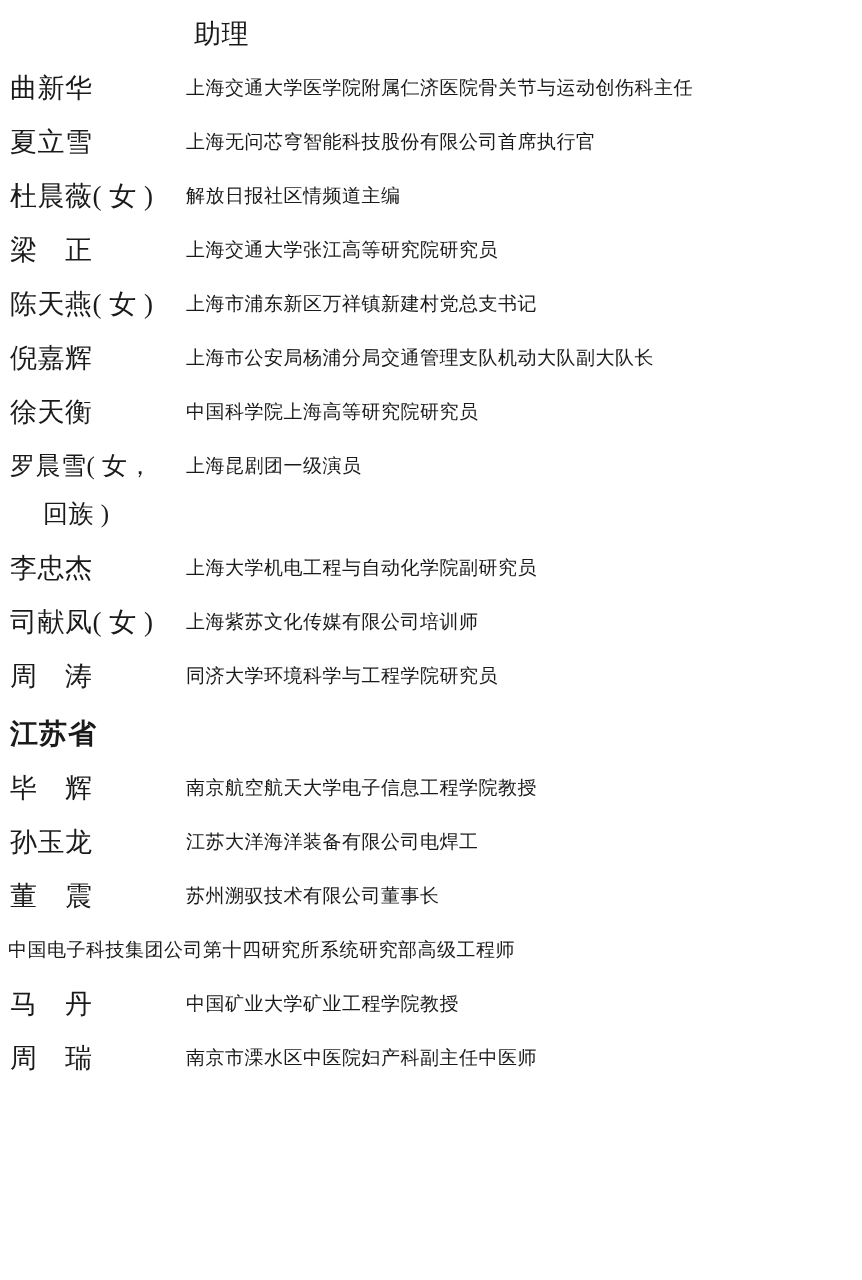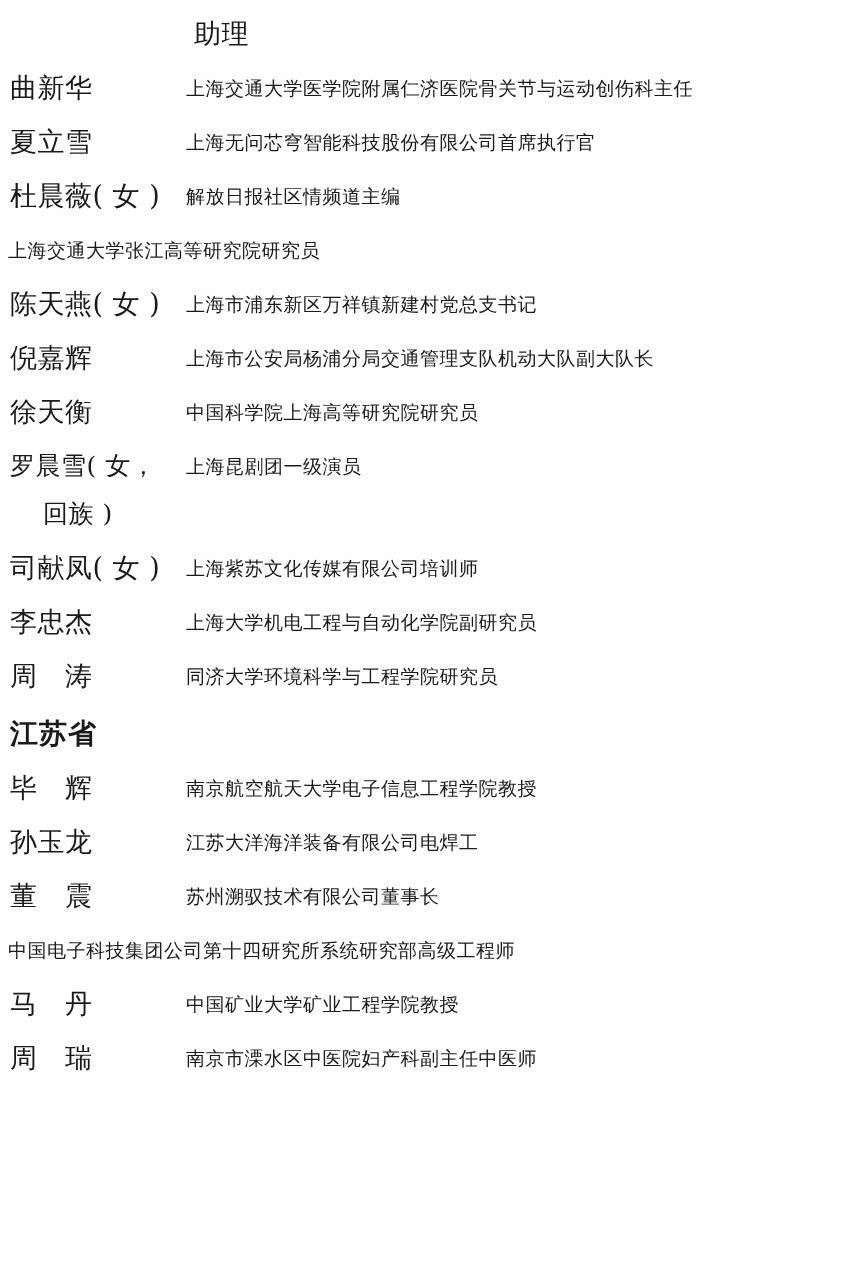--- a/index.html
+++ b/index.html
@@ -12,20 +12,21 @@
     min-height: 1280px;
     font-family: "DejaVu Serif", "Liberation Serif", serif;
     color: #1a1a1a;
   }
   .page {
     width: 816px;
     min-height: 1280px;
     box-sizing: border-box;
     padding: 10px 8px 0 8px;
     position: relative;
+    font-family: Liberation Serif, serif;
   }
   .entry {
     display: flex;
     align-items: flex-start;
     margin: 0 0 6px 0;
   }
   .entry .name {
     width: 178px;
     min-width: 178px;
     font-size: 27px;
@@ -87,20 +88,21 @@
     <div class="name">夏立雪</div>
     <div class="title">上海无问芯穹智能科技股份有限公司首席执行官</div>
   </div>
 
   <div class="entry">
     <div class="name">杜晨薇( 女 )</div>
     <div class="title">解放日报社区情频道主编</div>
   </div>
 
   <div class="entry">
+    <div class="name">梁　正</div>
     <div class="title">上海交通大学张江高等研究院研究员</div>
   </div>
 
   <div class="entry">
     <div class="name">陈天燕( 女 )</div>
     <div class="title">上海市浦东新区万祥镇新建村党总支书记</div>
   </div>
 
   <div class="entry">
     <div class="name">倪嘉辉</div>
@@ -114,27 +116,27 @@
 
   <div class="entry">
     <div class="name-wrap">
       <span class="l1">罗晨雪( 女，</span>
       <span class="l2">回族 )</span>
     </div>
     <div class="title">上海昆剧团一级演员</div>
   </div>
 
   <div class="entry">
-    <div class="name">司献凤( 女 )</div>
-    <div class="title">上海紫苏文化传媒有限公司培训师</div>
+    <div class="name">李忠杰</div>
+    <div class="title">上海大学机电工程与自动化学院副研究员</div>
   </div>
 
   <div class="entry">
-    <div class="name">李忠杰</div>
-    <div class="title">上海大学机电工程与自动化学院副研究员</div>
+    <div class="name">司献凤( 女 )</div>
+    <div class="title">上海紫苏文化传媒有限公司培训师</div>
   </div>
 
   <div class="entry">
     <div class="name">周　涛</div>
     <div class="title">同济大学环境科学与工程学院研究员</div>
   </div>
 
   <div class="section-heading">江苏省</div>
 
   <div class="entry">

